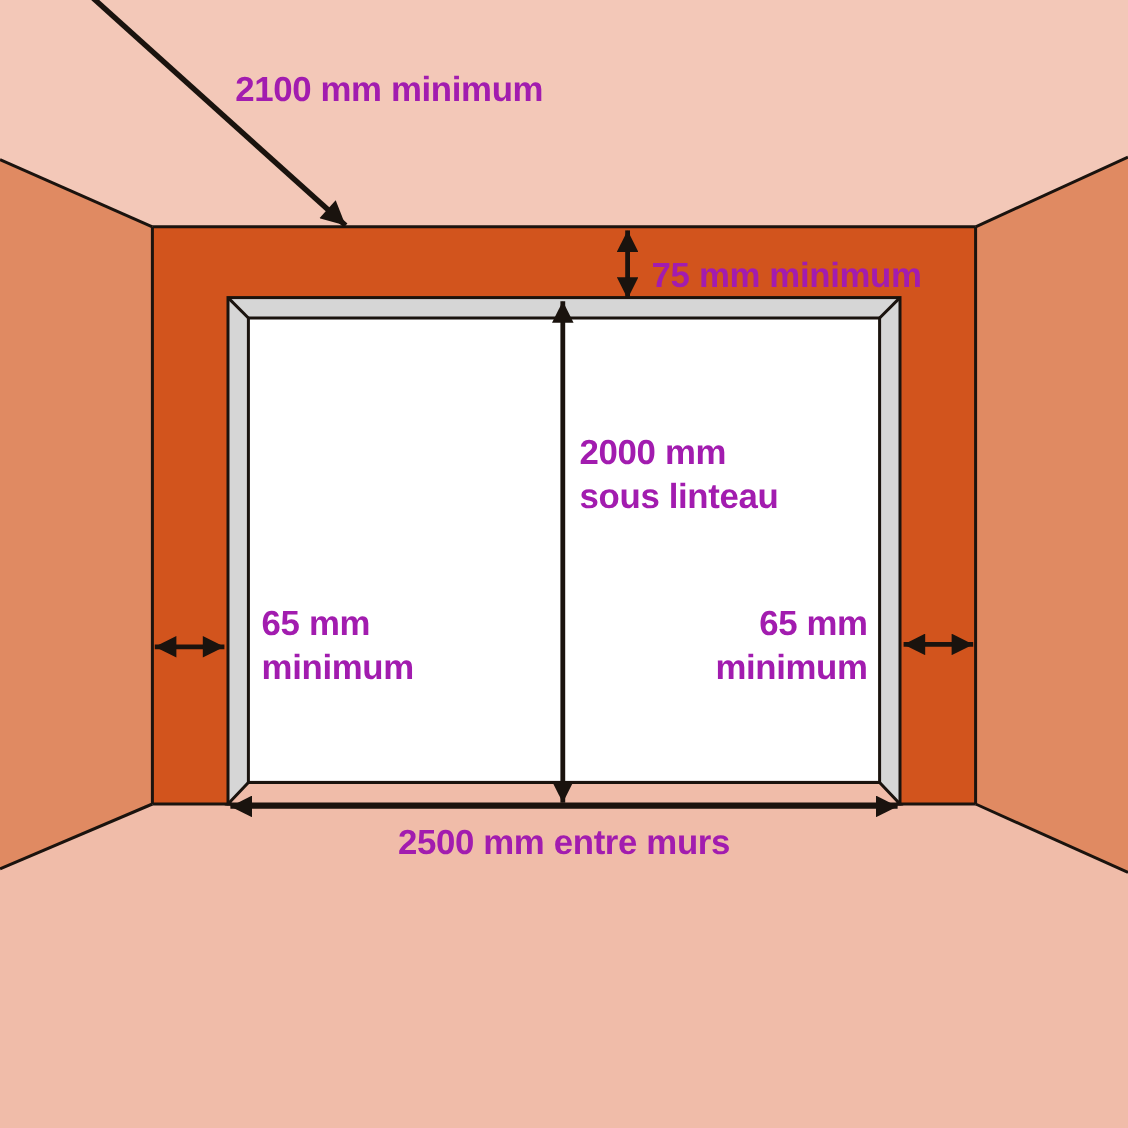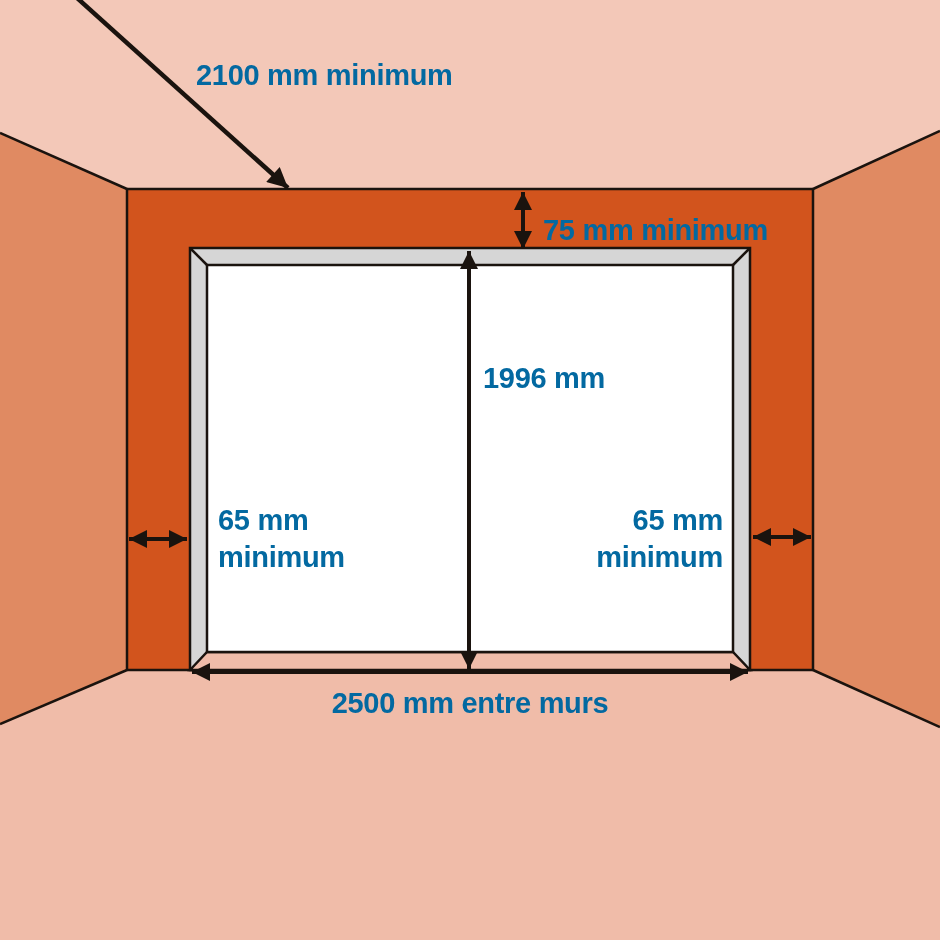--- a/index.html
+++ b/index.html
@@ -40,21 +40,21 @@
   }
   .ah {
     fill: #1a130e;
   }
   .label {
     position: absolute;
     font-weight: 700;
     font-size: 29px;
     line-height: 36px;
     letter-spacing: -0.3px;
-    color: #0369a1;
+    color: #a21caf;
     white-space: nowrap;
   }
   .label span { display: block; }
   .lbl-depth    { left: 196px; top: 57px; }
   .lbl-lintel   { left: 543px; top: 212px; }
   .lbl-height   { left: 483px; top: 360px; }
   .lbl-left65   { left: 218px; top: 502px; line-height: 37px; }
   .lbl-right65  { right: 217px; top: 502px; line-height: 37px; text-align: right; }
   .lbl-width    { left: 0; top: 685px; width: 940px; text-align: center; }
 </style>
@@ -98,21 +98,22 @@
     <line class="arrow" x1="129" y1="539" x2="187" y2="539" marker-start="url(#ah)" marker-end="url(#ah)"></line>
     <line class="arrow" x1="753" y1="537" x2="811" y2="537" marker-start="url(#ah)" marker-end="url(#ah)"></line>
     <line class="arrow" x1="192" y1="672" x2="748" y2="672" marker-start="url(#ah)" marker-end="url(#ah)"></line>
   </svg>
 
   <div class="label lbl-depth">2100 mm minimum</div>
 
   <div class="label lbl-lintel">75 mm minimum</div>
 
   <div class="label lbl-height">
-    <span>1996 mm</span>
+    <span>2000 mm</span>
+    <span>sous linteau</span>
   </div>
 
   <div class="label lbl-left65">
     <span>65 mm</span>
     <span>minimum</span>
   </div>
 
   <div class="label lbl-right65">
     <span>65 mm</span>
     <span>minimum</span>

